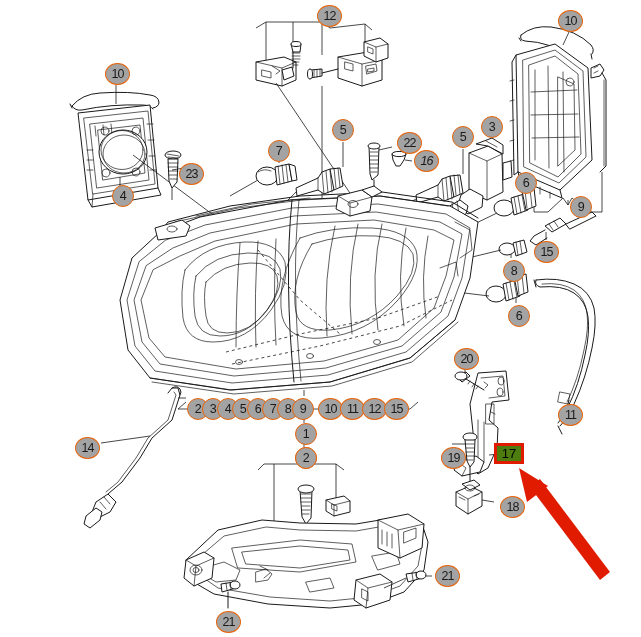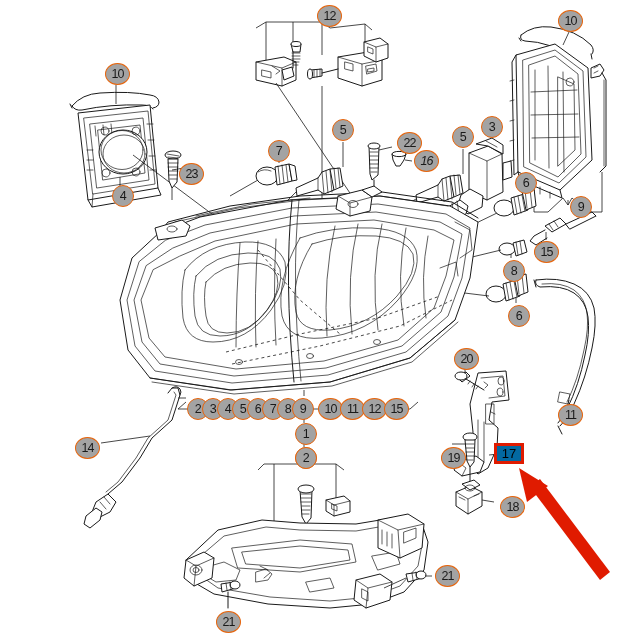--- a/index.html
+++ b/index.html
@@ -47,21 +47,21 @@
     user-select: none;
   }
   .callout.wide {
     width: 25px;
     letter-spacing: -1px;
   }
   .callout-box {
     position: absolute;
     width: 30px;
     height: 21px;
-    background: #0369a1;
+    background: #4d7c0f;
     border: 3px solid #E01B00;
     color: #000000;
     font-size: 13px;
     line-height: 15px;
     text-align: center;
     box-sizing: border-box;
     font-family: "Liberation Sans", sans-serif;
   }
 </style>
 </head>

